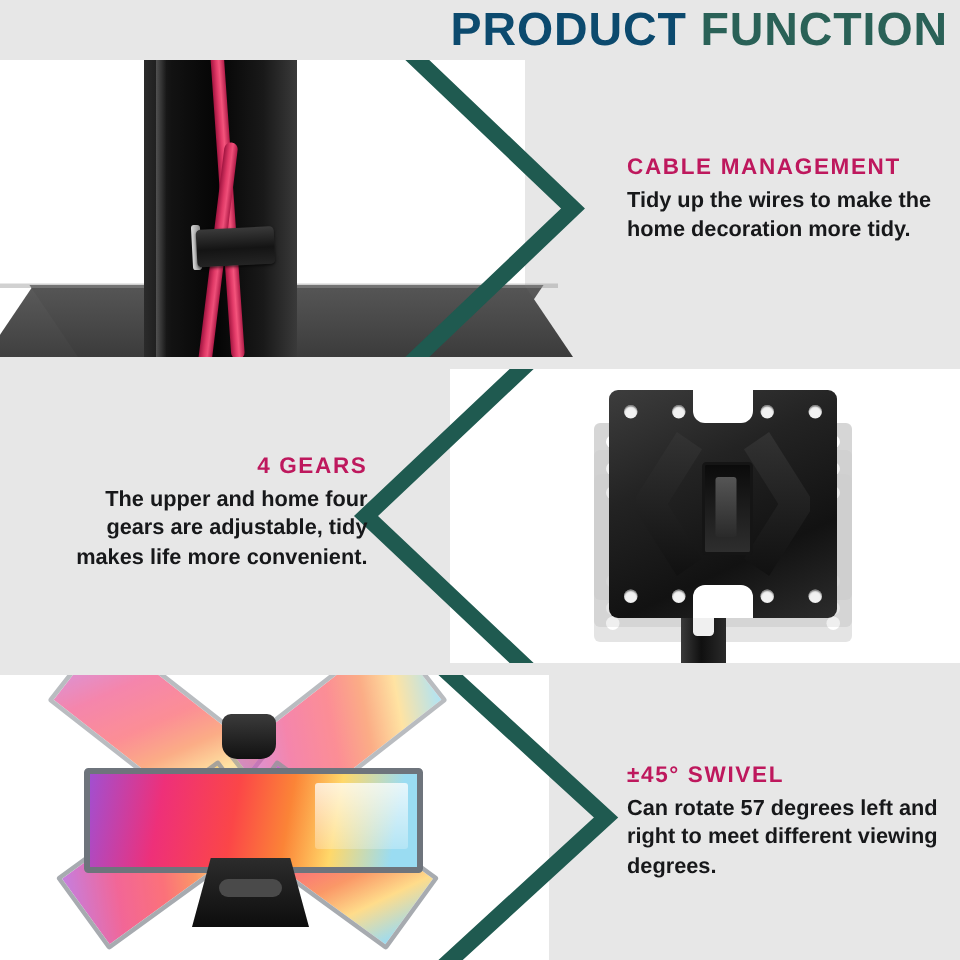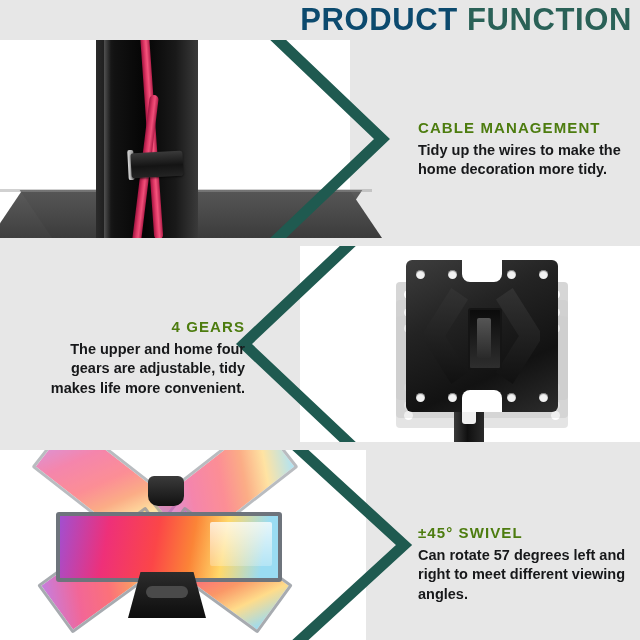--- a/index.html
+++ b/index.html
@@ -35,22 +35,22 @@
   
   .chev{position:absolute;top:0;height:100%;width:130px;pointer-events:none;}
   .chev svg{display:block;width:100%;height:100%;}
 
   
   .wedge{position:absolute;top:0;height:100%;background:#e7e7e7;}
 
   
   .tblock{position:absolute;}
   .tblock .head{
-    color:#4d7c0f;font-size:15px;font-weight:bold;letter-spacing:1.1px;
-    margin:16px 0 5px 0;white-space:nowrap;
+    color:#be185d;font-size:15px;font-weight:bold;letter-spacing:1.1px;
+    margin:0 0 5px 0;white-space:nowrap;
   }
   .tblock .body{
     color:#17181a;font-size:14.5px;font-weight:bold;line-height:1.33;margin:0;
   }
   .t1{left:418px;top:103px;width:210px;}
   .t2{left:30px;top:302px;width:215px;text-align:right;}
   .t3{left:418px;top:508px;width:215px;}
 
   
   .glass-base{
@@ -302,16 +302,16 @@
     <p class="head">4 GEARS</p>
     <p class="body">The upper and home four</p>
     <p class="body">gears are adjustable, tidy</p>
     <p class="body">makes life more convenient.</p>
   </div>
 
   <div class="tblock t3">
     <p class="head">±45° SWIVEL</p>
     <p class="body">Can rotate 57 degrees left and</p>
     <p class="body">right to meet different viewing</p>
-    <p class="body">angles.</p>
+    <p class="body">degrees.</p>
   </div>
 
 </div>
 
 </body></html>

